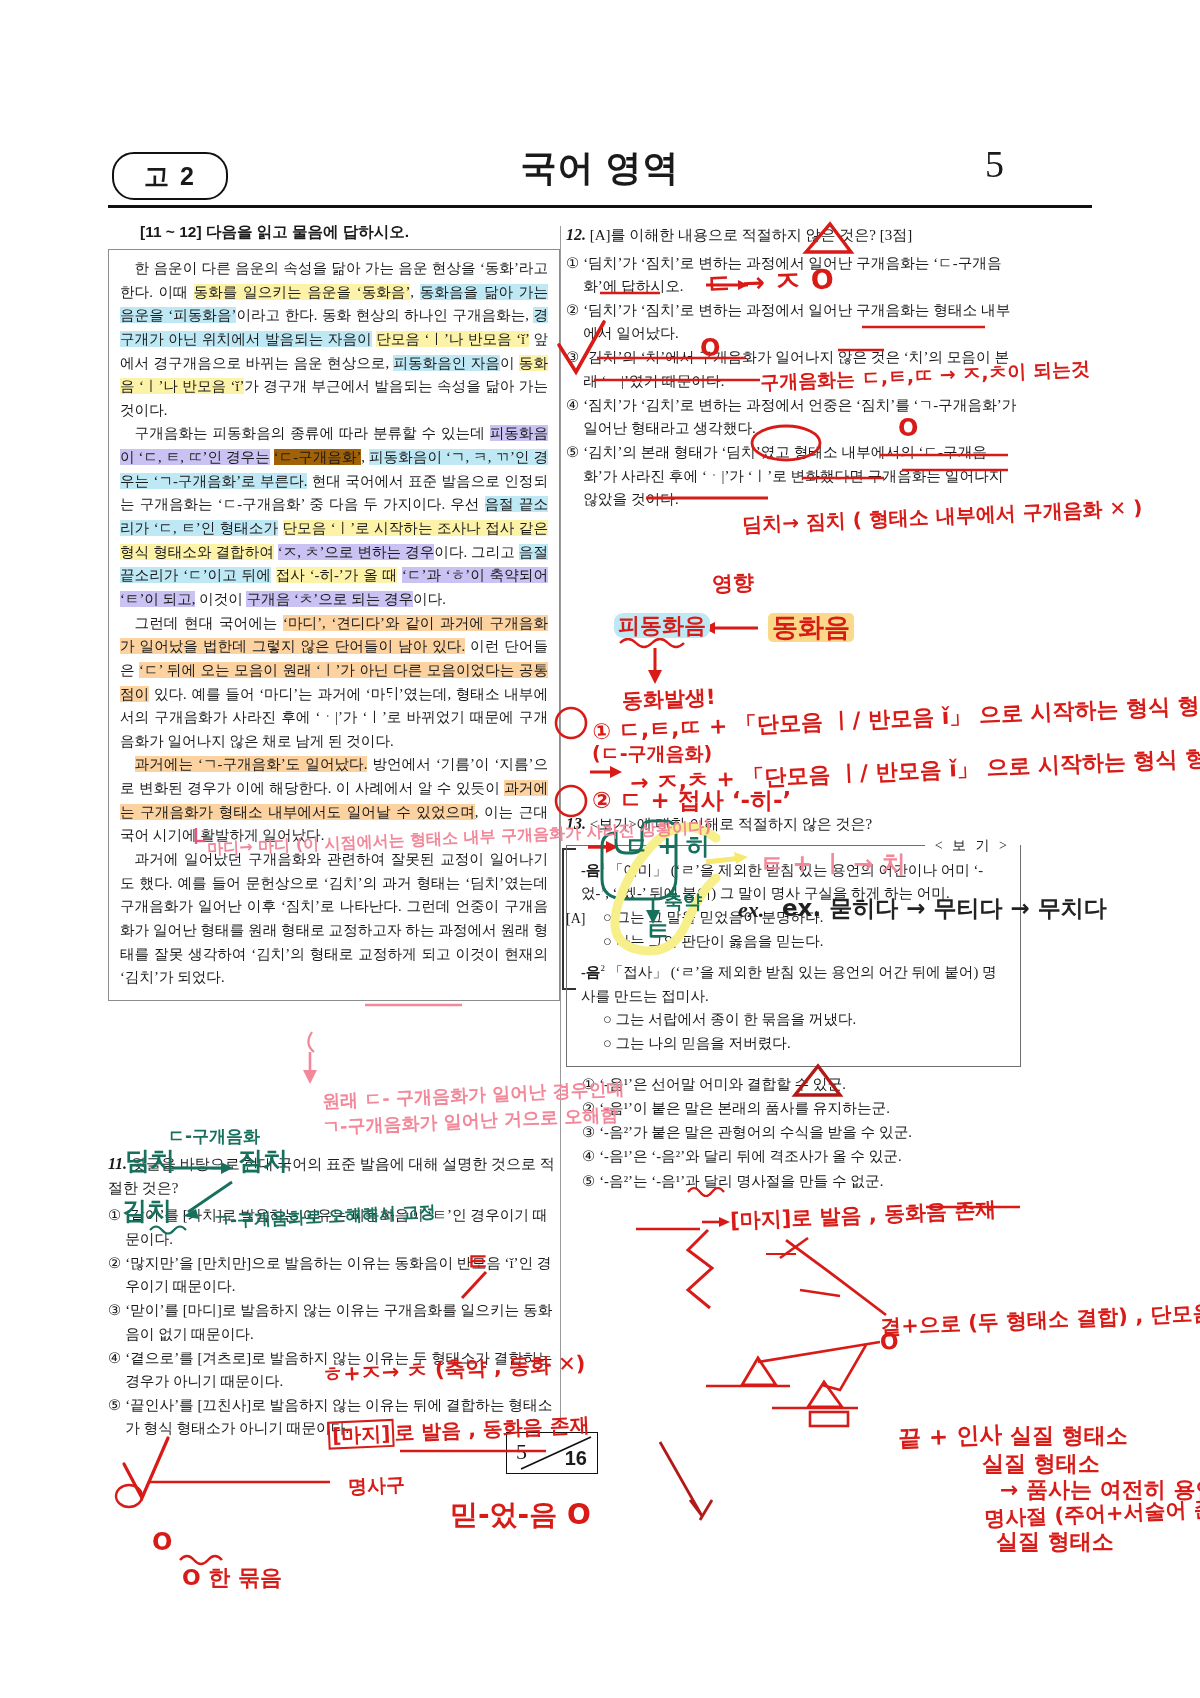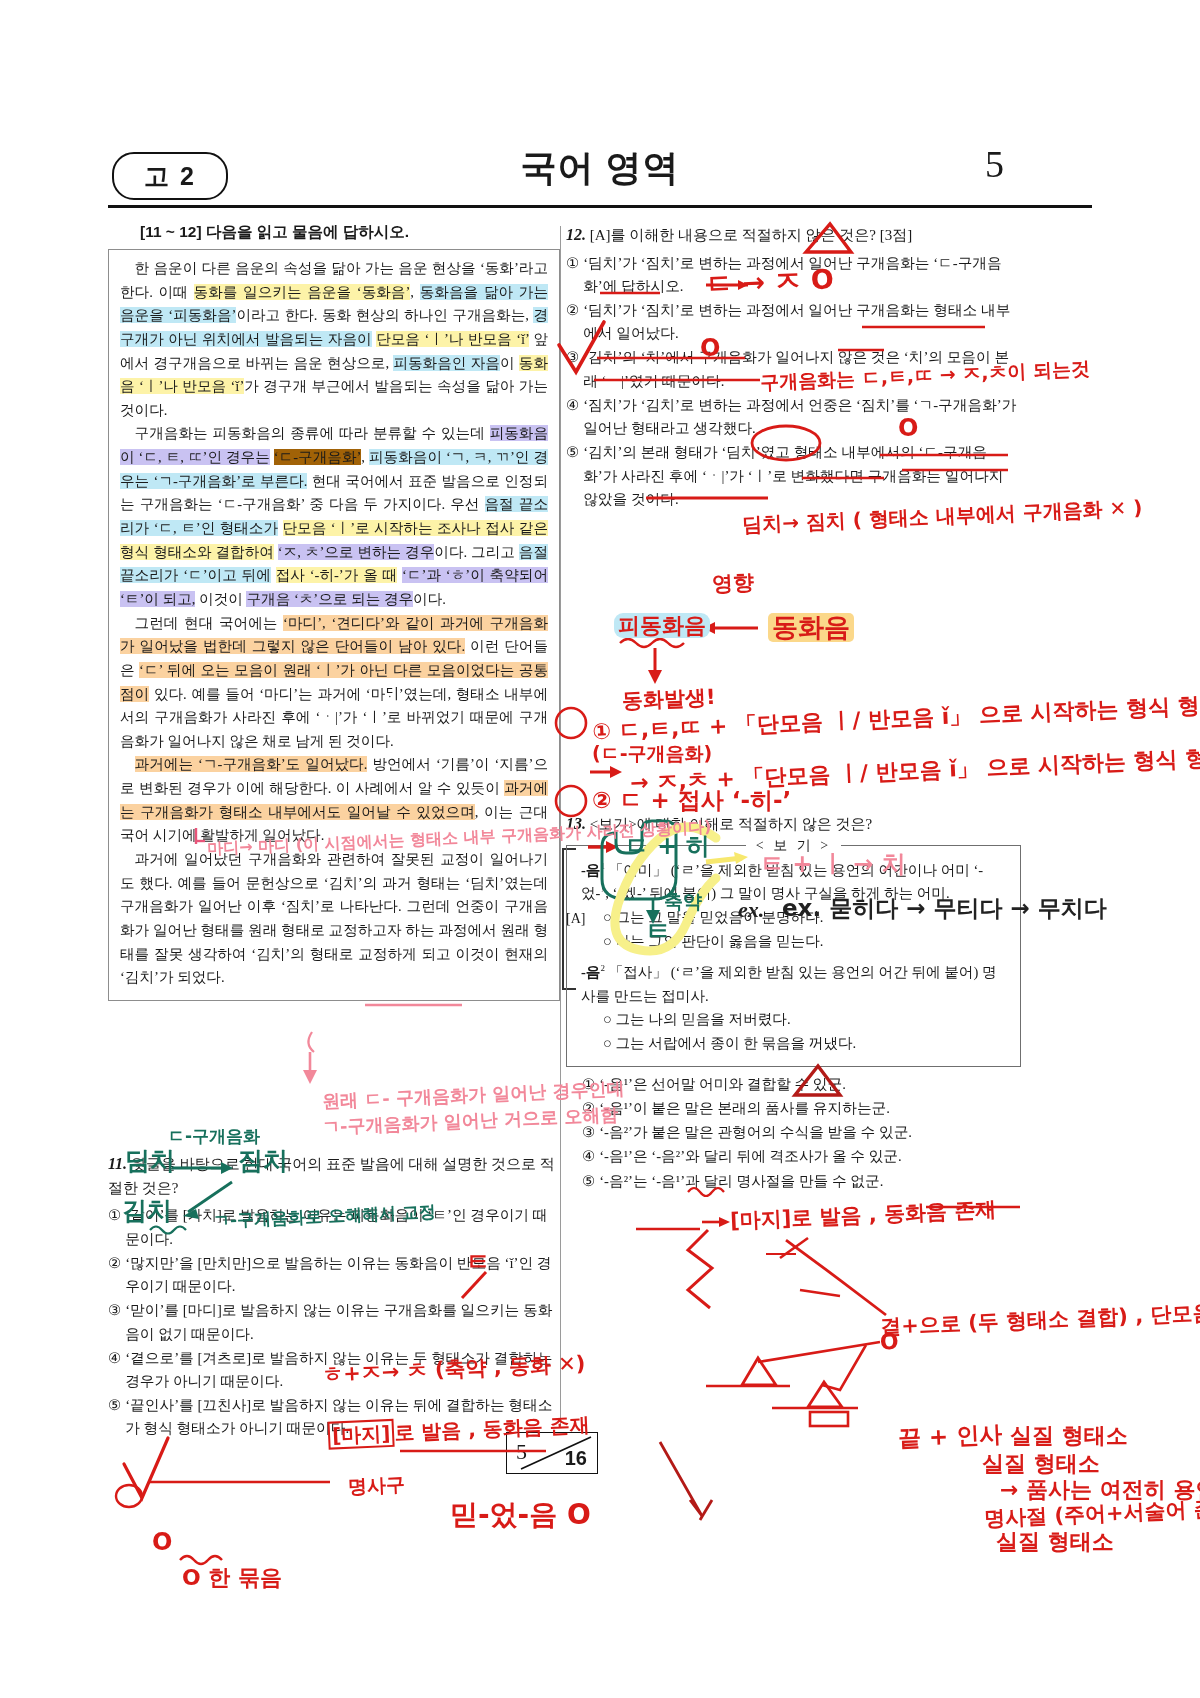--- a/index.html
+++ b/index.html
@@ -53,21 +53,21 @@
   
   .hl-y{background:#fdf3a8;}
   .hl-b{background:#bfe8f5;}
   .hl-p{background:#c9c2f2;}
   .hl-k{background:#a16207;}
   .hl-o{background:#fbd2a0;}
 
   
   .bogi-wrap{margin-top:8px;border:1px solid #6f6f6f;padding:13px 14px 10px 14px;position:relative;}
   .bogi-label{
-    position:absolute;top:-11px;left:0;width:100%;text-align:center;
+    position:absolute;top:-11px;left:0;width:100%;text-align:right;
     font-size:14px;letter-spacing:3px;
   }
   .bogi-label span{background:#fff;padding:0 10px;}
   .bogi-line{font-size:14.6px;line-height:1.62;}
   .bogi-ex{font-size:14.6px;line-height:1.62;padding-left:22px;}
   sup{font-size:9px;vertical-align:super;}
 
   
   .abracket{position:absolute;right:-36px;top:0;height:100%;width:30px;}
   .abracket .vbar{position:absolute;left:8px;top:0;bottom:0;width:2px;background:#333;}
@@ -203,22 +203,22 @@
           <span>「어미」</span>
           <span>(‘ㄹ’을 제외한 받침 있는 용언의 어간이나 어미 ‘-었-’, ‘-겠-’ 뒤에 붙어) 그 말이 명사 구실을 하게 하는 어미.</span>
         </div>
         <div class="bogi-ex">○ <span>그는 그 말을 믿었음이 분명하다.</span></div>
         <div class="bogi-ex">○ <span>나는 그의 판단이 옳음을 믿는다.</span></div>
         <div class="bogi-line" style="margin-top:8px;">
           <b>-음</b><sup>2</sup>
           <span>「접사」</span>
           <span>(‘ㄹ’을 제외한 받침 있는 용언의 어간 뒤에 붙어) 명사를 만드는 접미사.</span>
         </div>
+        <div class="bogi-ex">○ <span>그는 서랍에서 종이 한 묶음을 꺼냈다.</span></div>
         <div class="bogi-ex">○ <span>그는 나의 믿음을 저버렸다.</span></div>
-        <div class="bogi-ex">○ <span>그는 서랍에서 종이 한 묶음을 꺼냈다.</span></div>
       </div>
 
       <div style="margin-top:6px;padding-left:16px;">
         <div class="opt">
           <span class="marker">①</span>
           <span class="otext">‘-음¹’은 선어말 어미와 결합할 수 있군.</span>
         </div>
         <div class="opt">
           <span class="marker">②</span>
           <span class="otext">‘-음¹’이 붙은 말은 본래의 품사를 유지하는군.</span>

